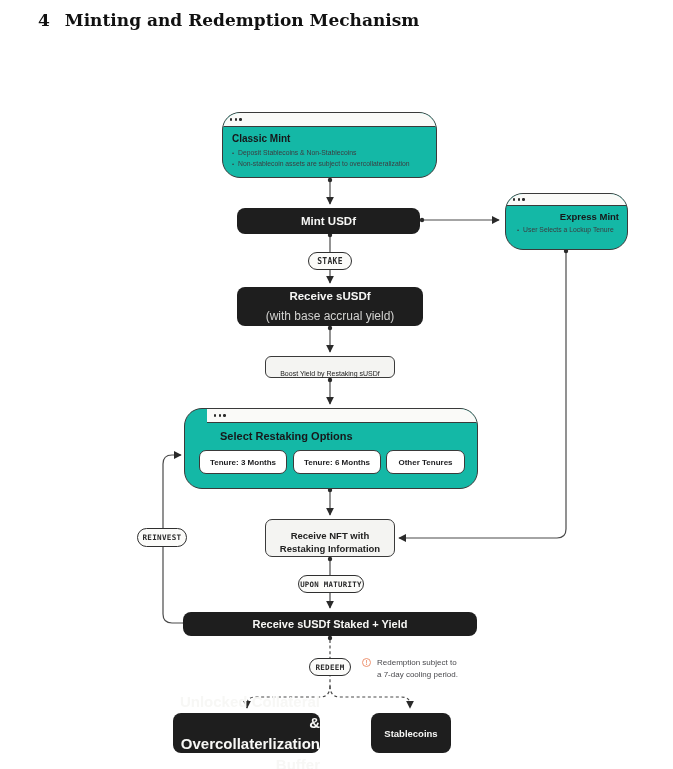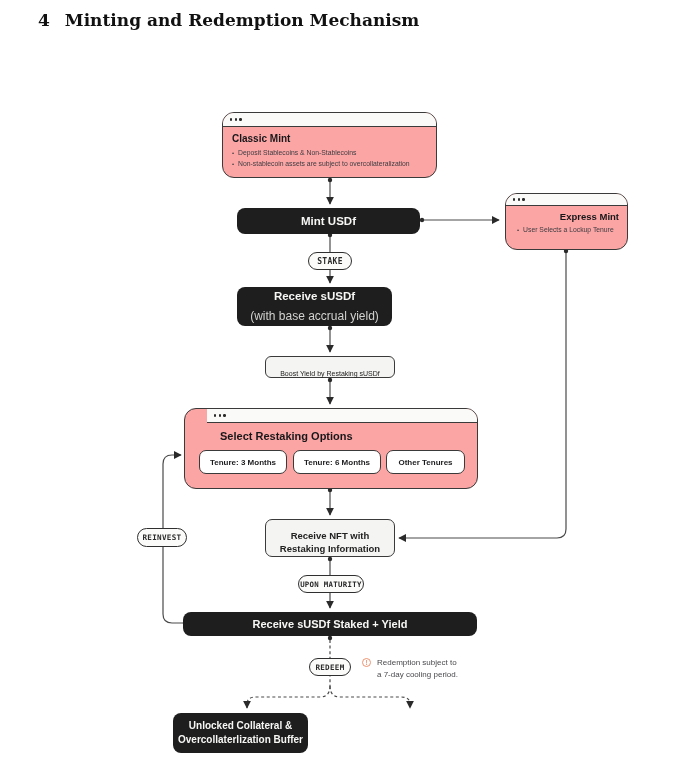--- a/index.html
+++ b/index.html
@@ -16,21 +16,21 @@
     font-family:"DejaVu Serif",serif;
     font-weight:bold;font-size:17px;color:#111;
     display:flex;align-items:baseline;
   }
   .heading .num{margin-right:15px;}
   
   svg.wires{position:absolute;left:0;top:0;z-index:0;}
   
   .node{position:absolute;z-index:1;box-sizing:border-box;}
   .window{
-    background:#fca5a5;border:1.3px solid #3a3a3a;border-radius:12px;
+    background:#14b8a6;border:1.3px solid #3a3a3a;border-radius:18px;
     overflow:hidden;
   }
   .win-head{
     height:13px;background:#fafaf8;border-bottom:1.2px solid #3a3a3a;
     display:flex;align-items:center;padding-left:7px;gap:2.2px;
   }
   .win-dot{width:2.4px;height:2.4px;border-radius:50%;background:#2b2b2b;}
   .win-body{padding:6px 9px 4px 9px;}
   .win-title{font-weight:bold;color:#17171a;}
   .bullets{margin-top:4px;}
@@ -152,21 +152,21 @@
           <span>User Selects a Lockup Tenure</span>
         </div>
       </div>
     </div>
   </div>
 
   <div class="node pill" style="left:308px;top:252px;width:44px;height:18px;font-size:8px;">
     <span>STAKE</span>
   </div>
 
-  <div class="node darkbox" style="left:237px;top:287px;width:155px;height:39px;">
+  <div class="node darkbox" style="left:237px;top:287px;width:186px;height:39px;">
     <span style="font-size:11.5px;">Receive sUSDf</span>
     <span style="font-size:12px;font-weight:normal;color:#d2d2d0;margin-top:7px;">(with base accrual yield)</span>
   </div>
 
   <div class="node lightbox" style="left:265px;top:356px;width:130px;height:22px;font-size:7px;border-radius:6px;">
     <span>Boost Yield by Restaking sUSDf</span>
   </div>
 
   <div class="node window" style="left:184px;top:408px;width:294px;height:81px;padding-left:22px;">
     <div class="win-head">
@@ -210,18 +210,21 @@
   </div>
 
   <div class="warn" style="left:362px;top:657px;">
     <div class="warn-icon">!</div>
     <div class="warn-text">
       <div>Redemption subject to</div>
       <div>a 7-day cooling period.</div>
     </div>
   </div>
 
-  <div class="node darkbox" style="left:173px;top:713px;width:135px;height:40px;font-size:10px;line-height:1.4;">
+  <div class="node darkbox" style="left:173px;top:713px;width:147px;height:40px;font-size:15px;line-height:1.4;">
     <span>Unlocked Collateral &amp;</span>
     <span>Overcollaterlization Buffer</span>
   </div>
+  <div class="node darkbox" style="left:371px;top:713px;width:80px;height:40px;font-size:9.5px;">
+    <span>Stablecoins</span>
+  </div>
 
 </div>
 
 </body></html>

